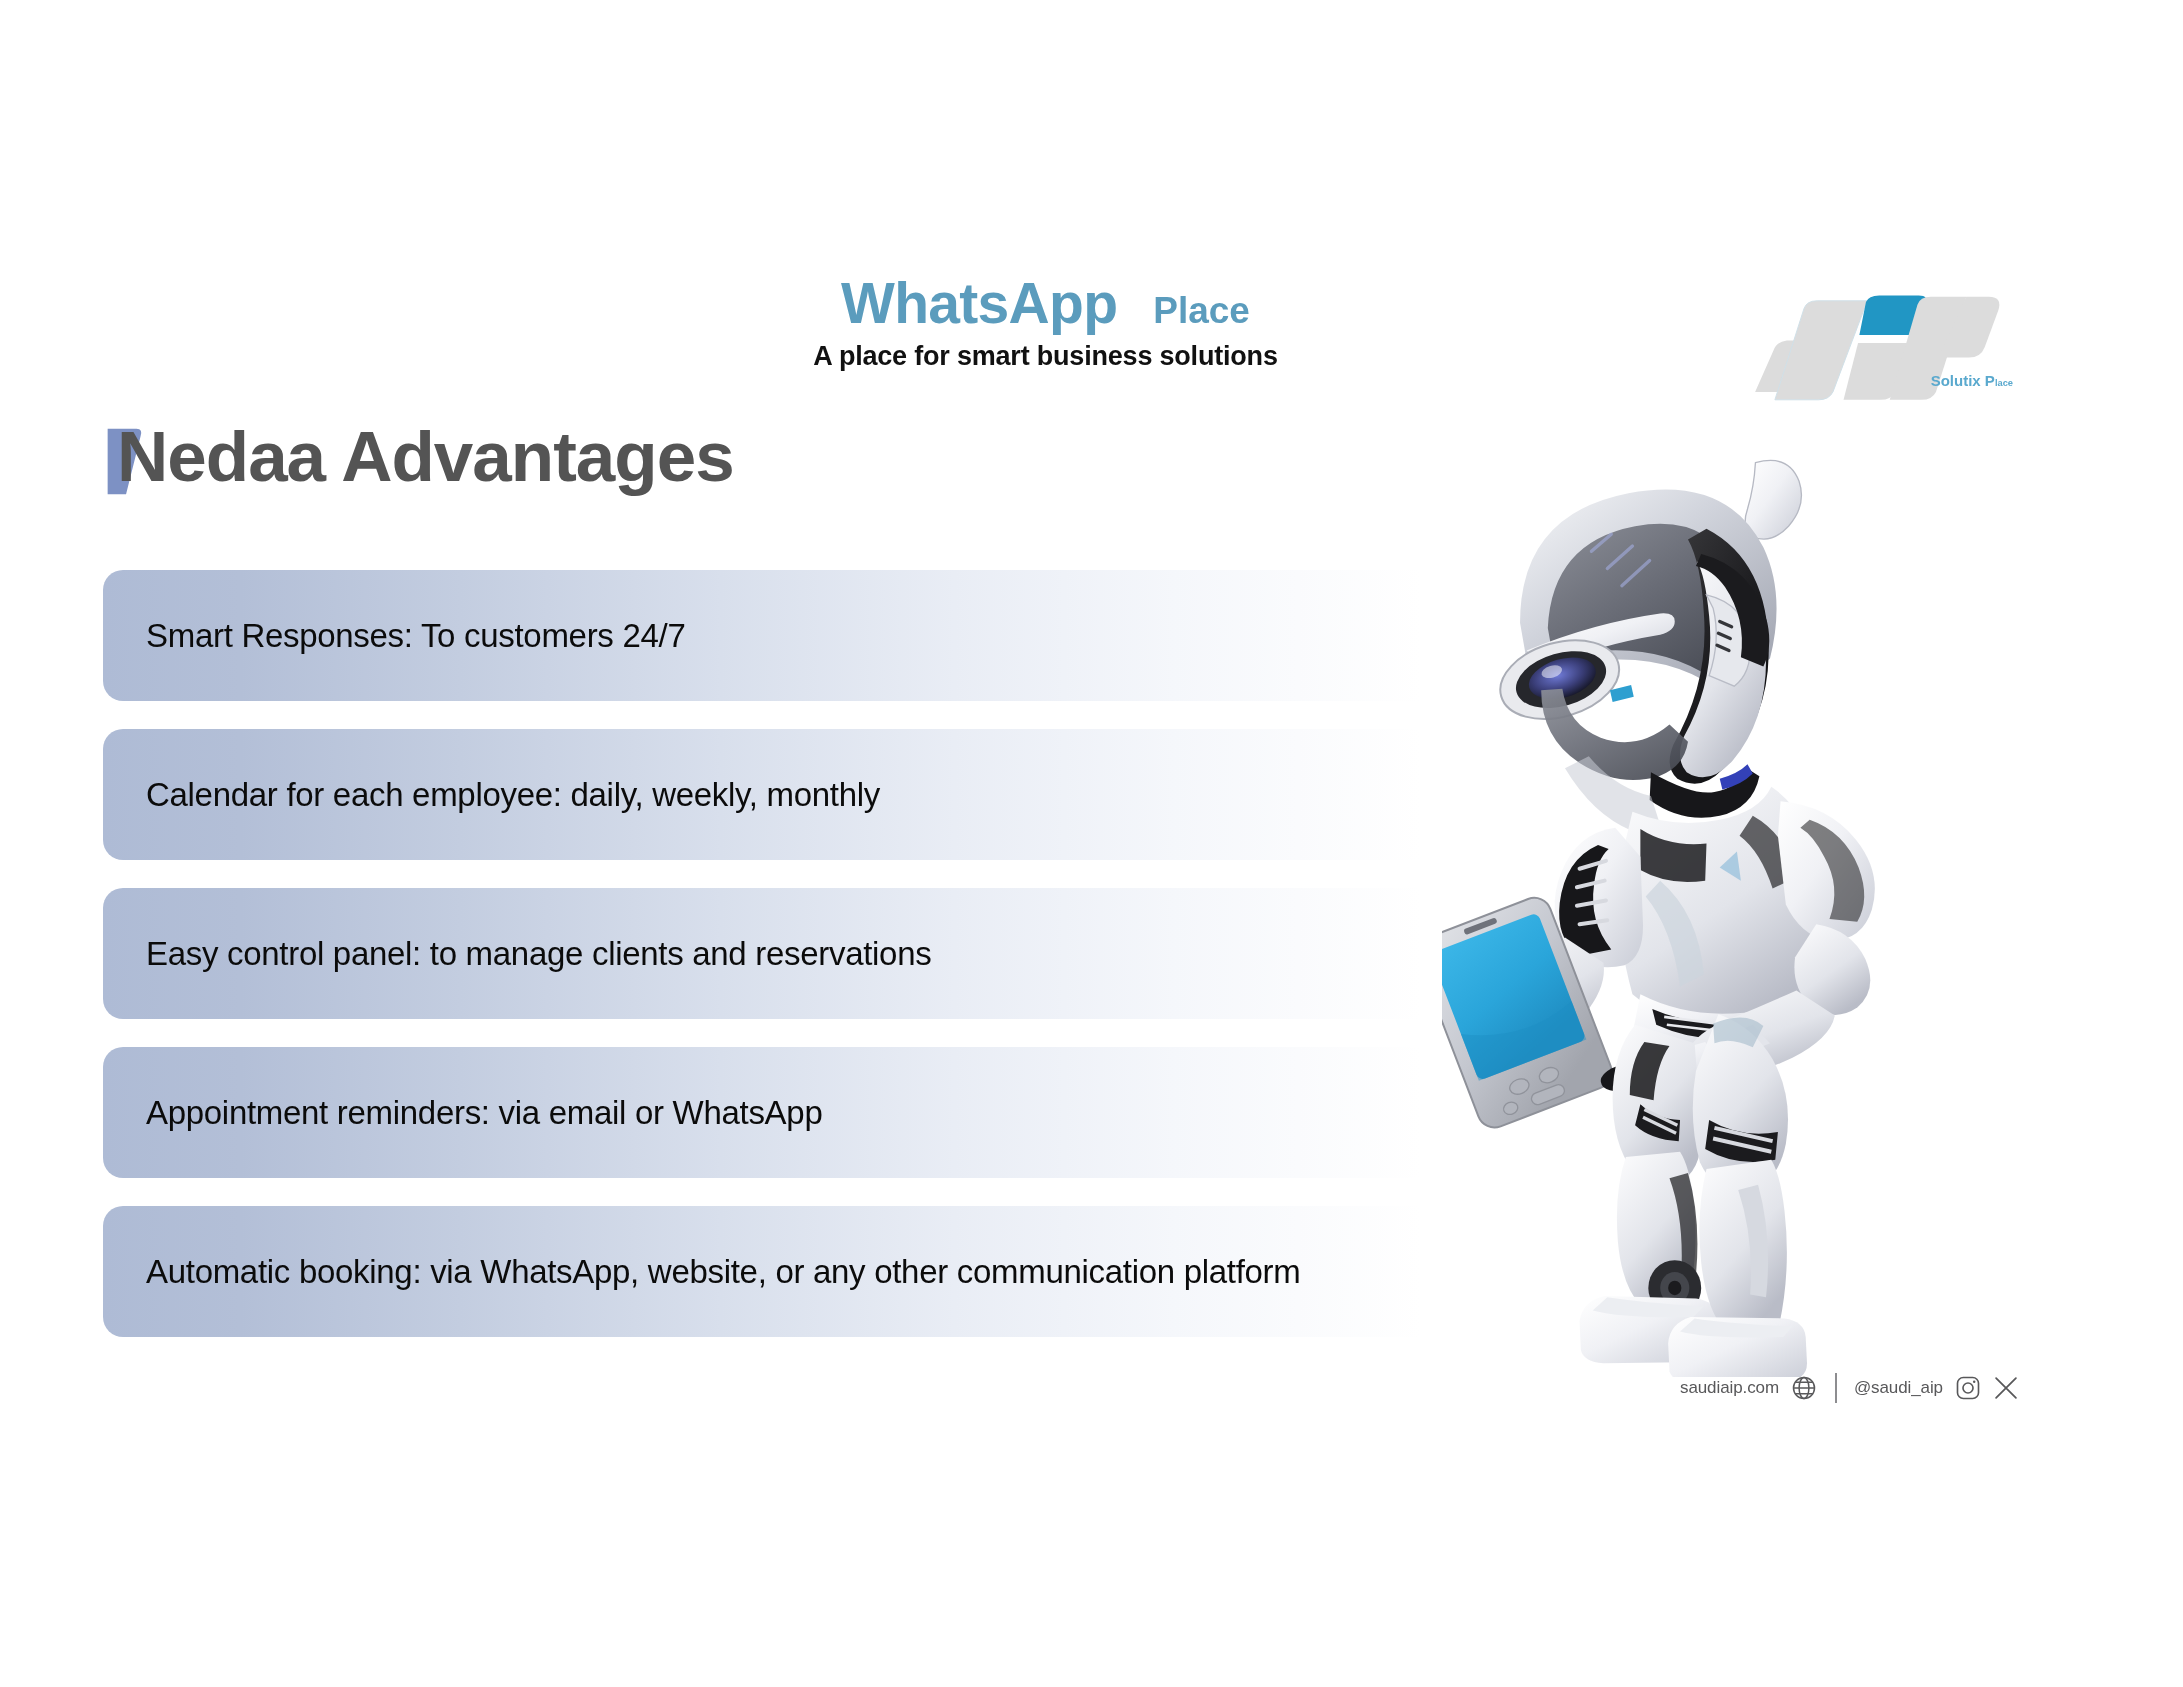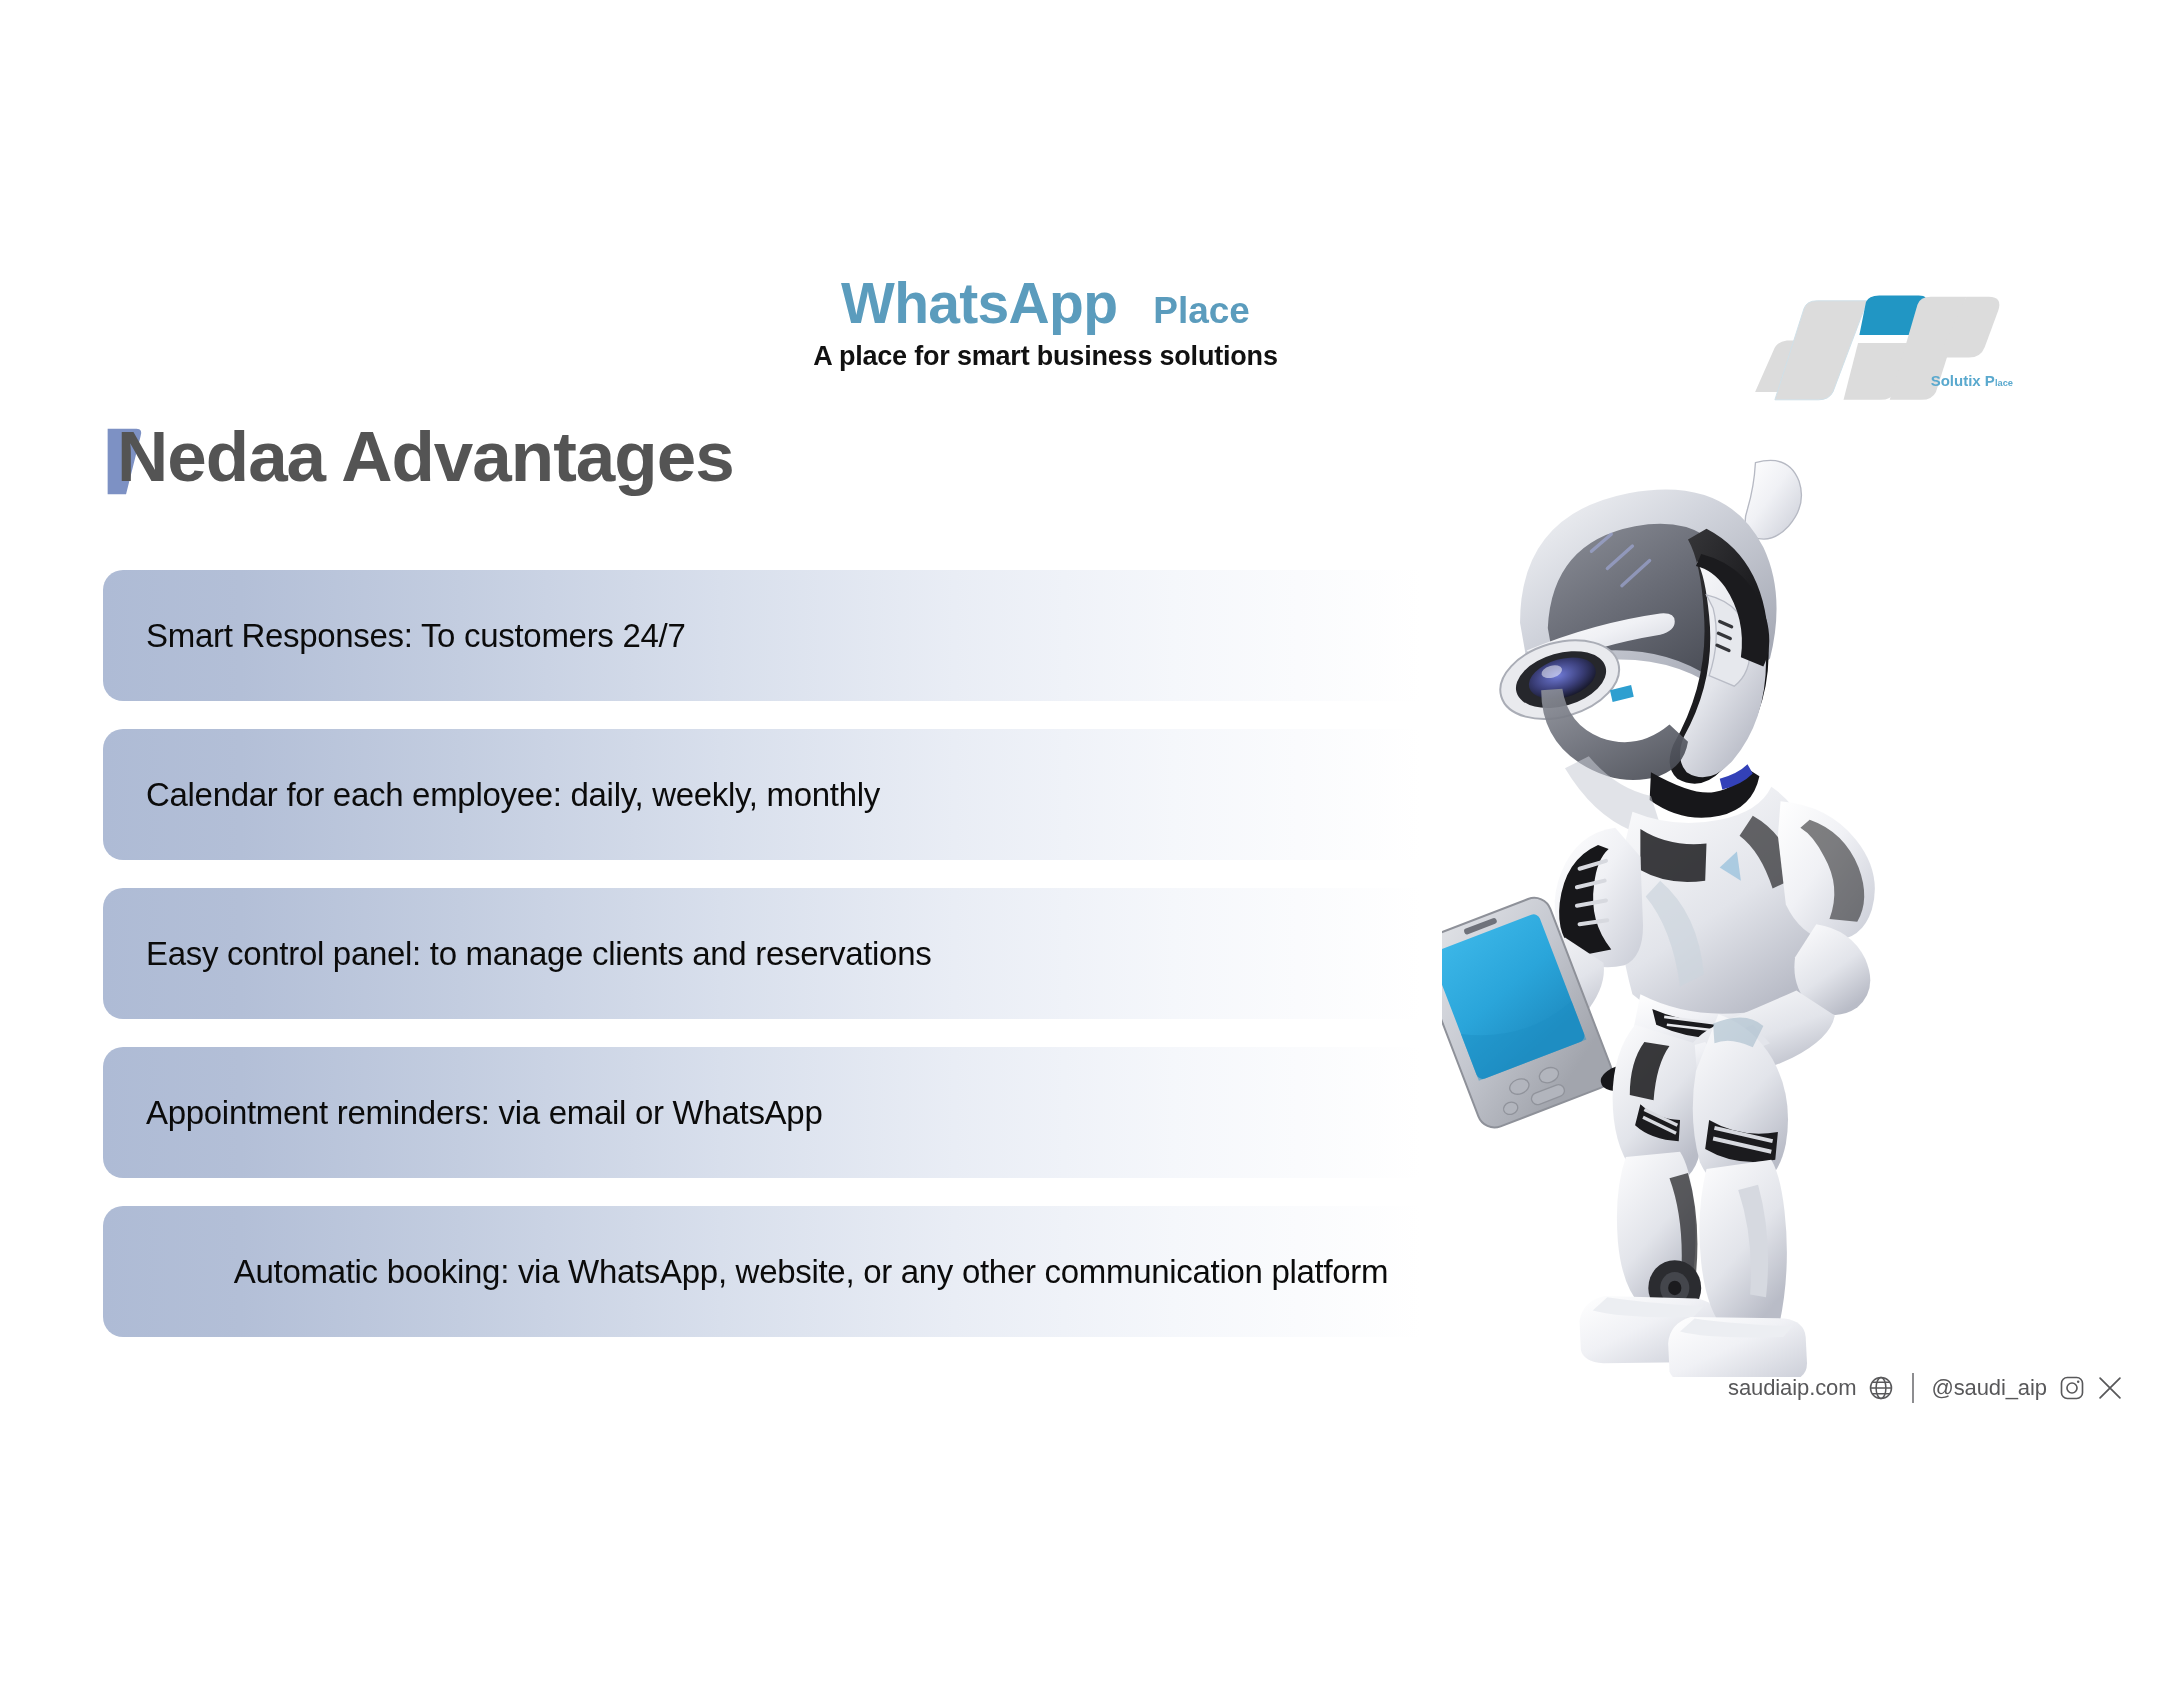--- a/index.html
+++ b/index.html
@@ -126,21 +126,21 @@
                 #f5f7fb 78%,
                 #ffffff 96%);
     display: flex;
     align-items: center;
     overflow: visible;
   }
   .bar-1 { width: 1373px; }
   .bar-2 { width: 1373px; }
   .bar-3 { width: 1373px; }
   .bar-4 { width: 1373px; }
-  .bar-5 { width: 1373px; margin-bottom: 0; justify-content: center; }
+  .bar-5 { width: 1373px; margin-bottom: 0; }
 
   .bar-text {
     position: relative;
     z-index: 3;
     padding-left: 43px;
     font-size: 33px;
     font-weight: normal;
     color: #0b0b0b;
     letter-spacing: -0.3px;
     white-space: nowrap;
@@ -159,25 +159,24 @@
   .robot svg { display: block; }
 
   
   .footer {
     position: absolute;
     left: 1680px;
     top: 1373px;
     display: flex;
     align-items: center;
     gap: 10.6px;
-    font-size: 22px;
+    font-size: 17px;
     color: #58585a;
     white-space: nowrap;
     letter-spacing: -0.1px;
-    margin-left: 48px;
   }
   .footer-sep {
     display: inline-block;
     width: 2px;
     height: 30px;
     background: #8d8d90;
     margin: 0 6.6px;
   }
   .footer .ico {
     display: inline-flex;

